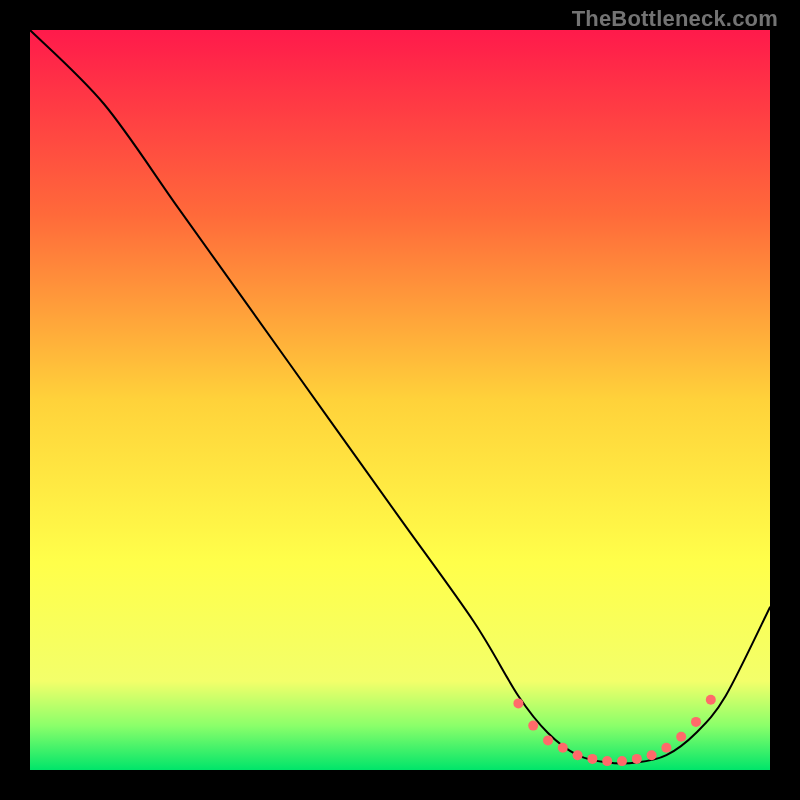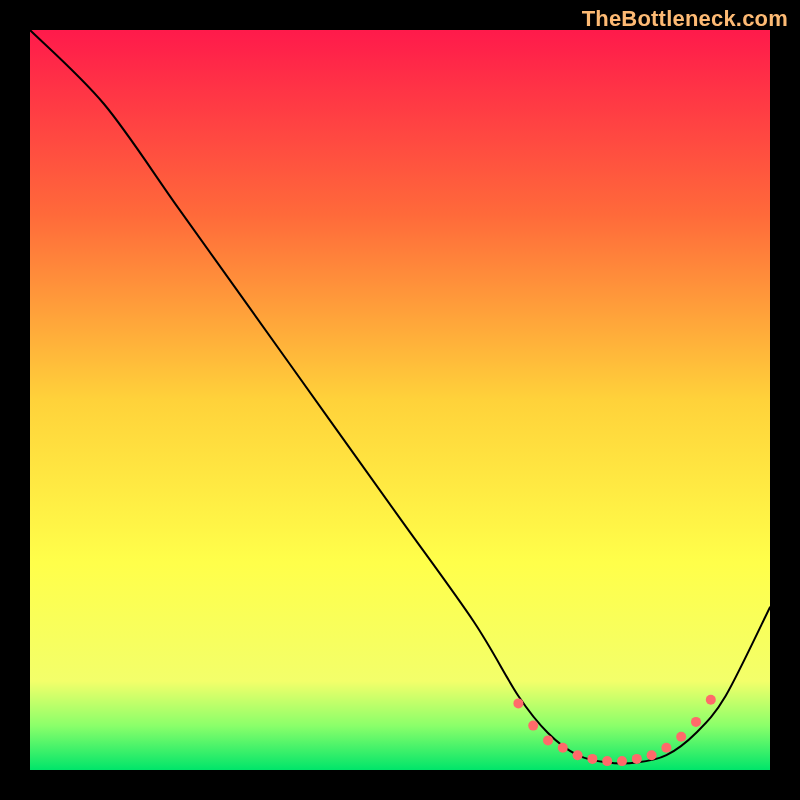--- a/index.html
+++ b/index.html
@@ -13,22 +13,22 @@
   }
   .chart-wrap {
     position: relative;
     width: 800px;
     height: 800px;
     background: #000;
   }
   .watermark {
     position: absolute;
     top: 6px;
-    right: 12px;
-    color: #fdba74;
+    right: 22px;
+    color: #737373;
     font-size: 22px;
     font-weight: 600;
     letter-spacing: 0.2px;
     z-index: 5;
     user-select: none;
     margin-left: 28px;
   }
   .plot-area {
     position: absolute;
     left: 30px;

